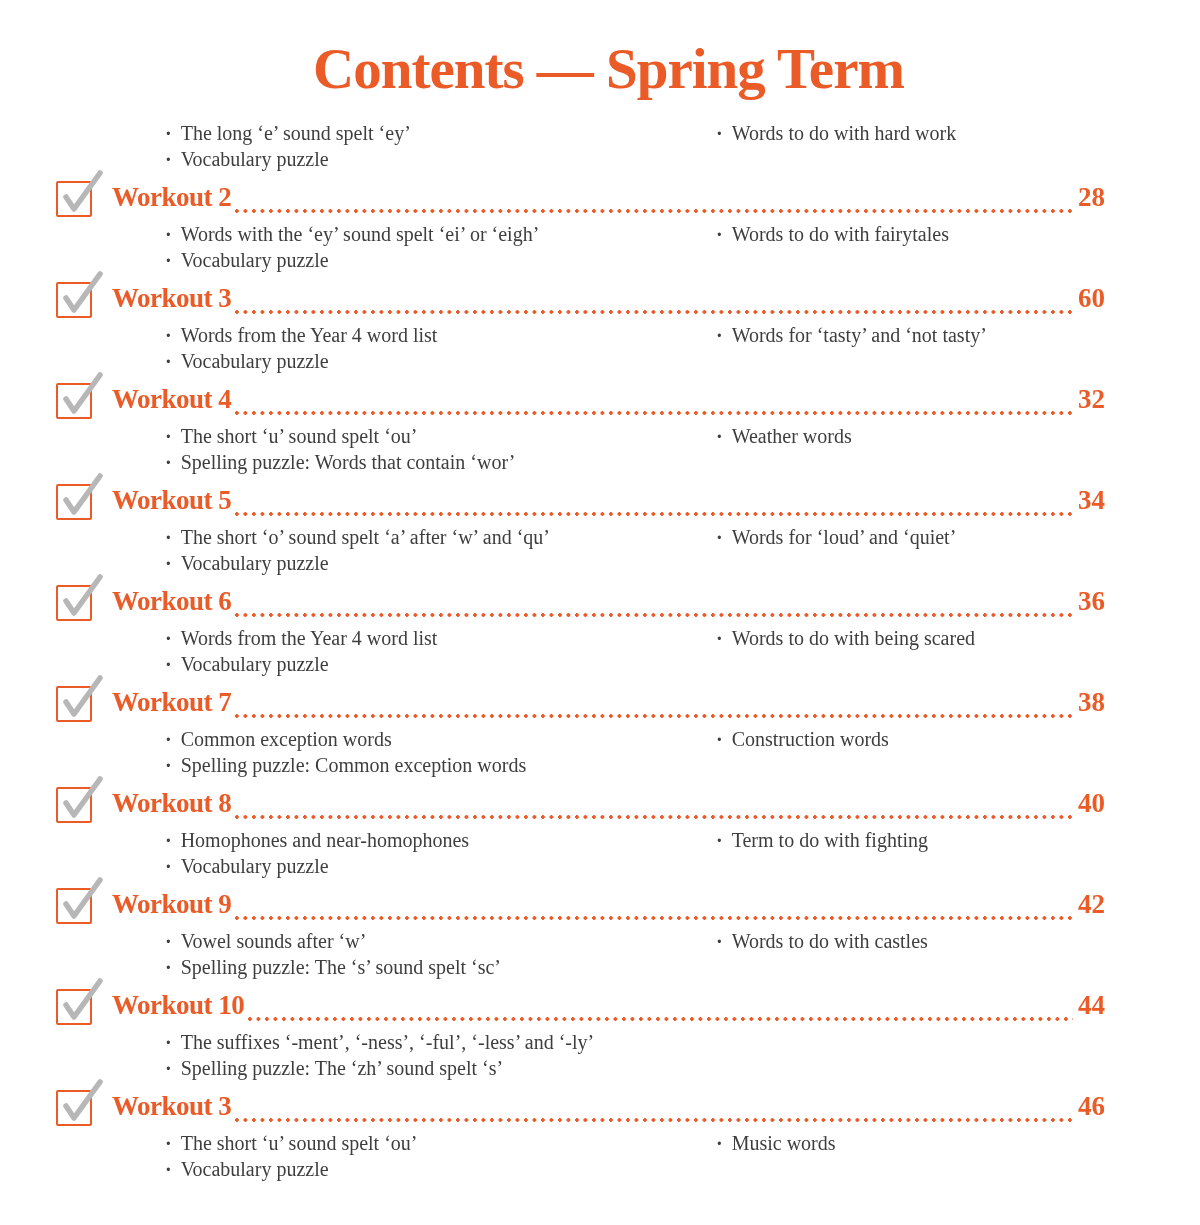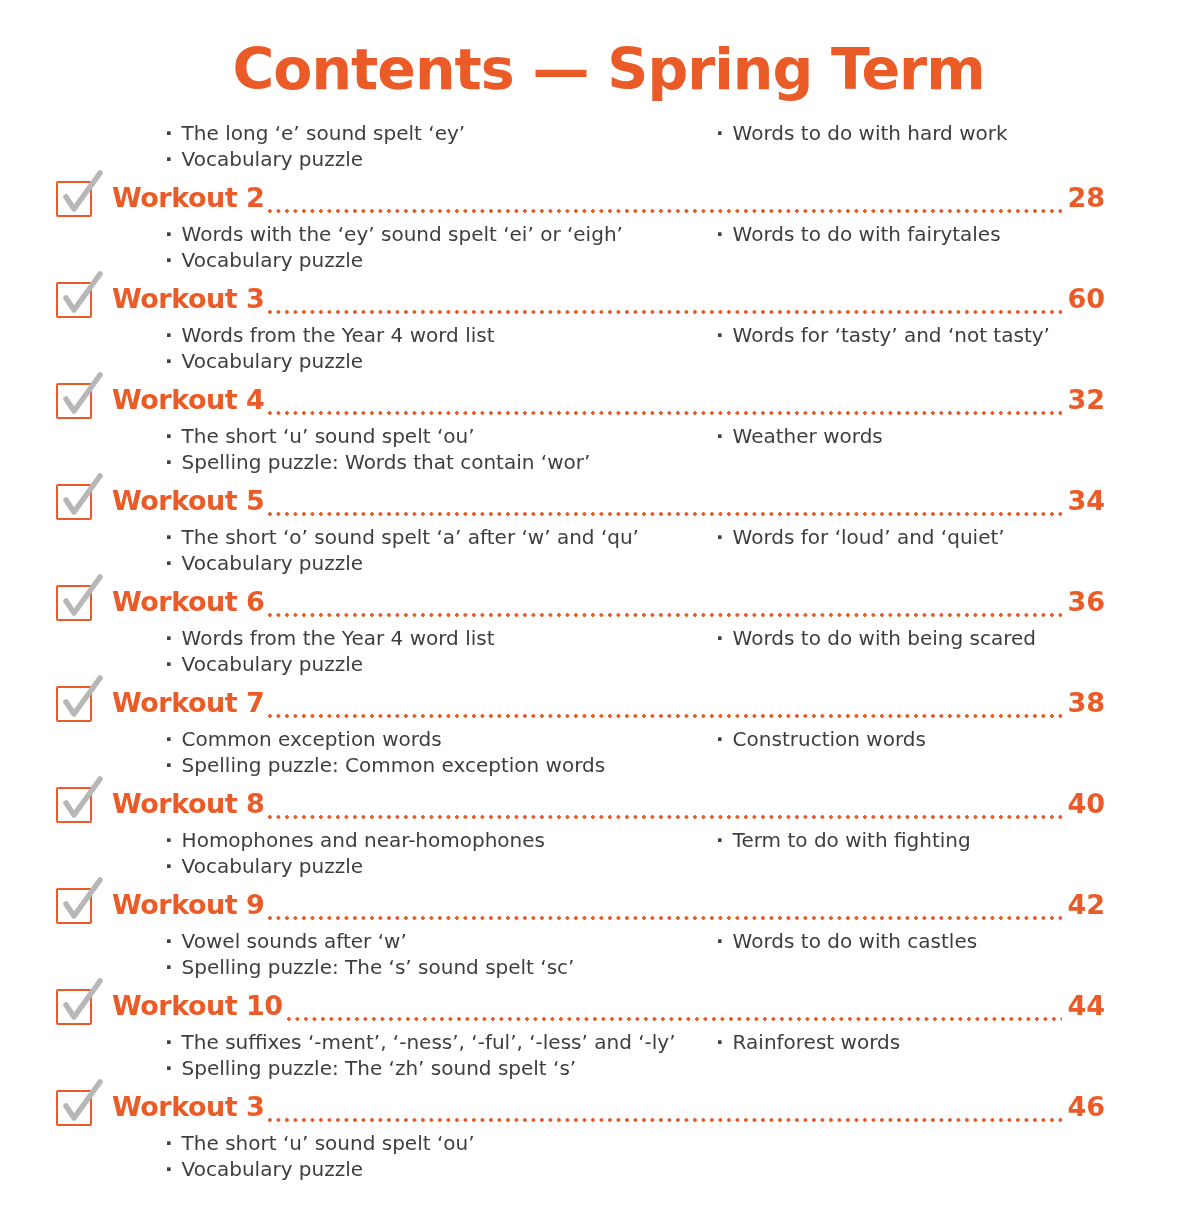--- a/index.html
+++ b/index.html
@@ -13,20 +13,21 @@
     width:1200px;height:1225px;
     background:#ffffff;
     overflow:hidden;
     position:relative;
     font-family:"DejaVu Sans","Liberation Sans",sans-serif;
   }
   .page{
     position:relative;
     padding:0 95px 0 112px;
     width:1200px;
+    font-family:Liberation Serif, serif;
   }
   .title{
     margin:38px 0 20px 0;
     text-align:center;
     font-size:57px;
     line-height:62px;
     font-weight:700;
     letter-spacing:-1px;
     color:var(--accent);
   }
@@ -304,39 +305,39 @@
       </span>
       <span class="head-label">Workout 10</span>
       <span class="leader"></span>
       <span class="page-num">44</span>
     </div>
     <div class="entry-body">
       <ul class="col left">
             <li>The suffixes ‘-ment’, ‘-ness’, ‘-ful’, ‘-less’ and ‘-ly’</li>
             <li>Spelling puzzle: The ‘zh’ sound spelt ‘s’</li>
           </ul>
-      <ul class="col right">
-            <li>Rainforest words</li>
-          </ul>
     </div>
   </section>
 
   <section class="entry">
     <div class="entry-head">
       <span class="checkbox">
         <svg class="tick-svg" viewBox="0 0 48 50">
           <polyline points="7,28 15,40 41,4" fill="none" stroke="#b7b7b7" stroke-width="5.5" stroke-linecap="round" stroke-linejoin="round"></polyline>
         </svg>
       </span>
       <span class="head-label">Workout 3</span>
       <span class="leader"></span>
       <span class="page-num">46</span>
     </div>
     <div class="entry-body">
       <ul class="col left">
             <li>The short ‘u’ sound spelt ‘ou’</li>
             <li>Vocabulary puzzle</li>
           </ul>
+      <ul class="col right">
+            <li>Music words</li>
+          </ul>
     </div>
   </section>
 </div>
 
 </div>
 
 </body></html>

